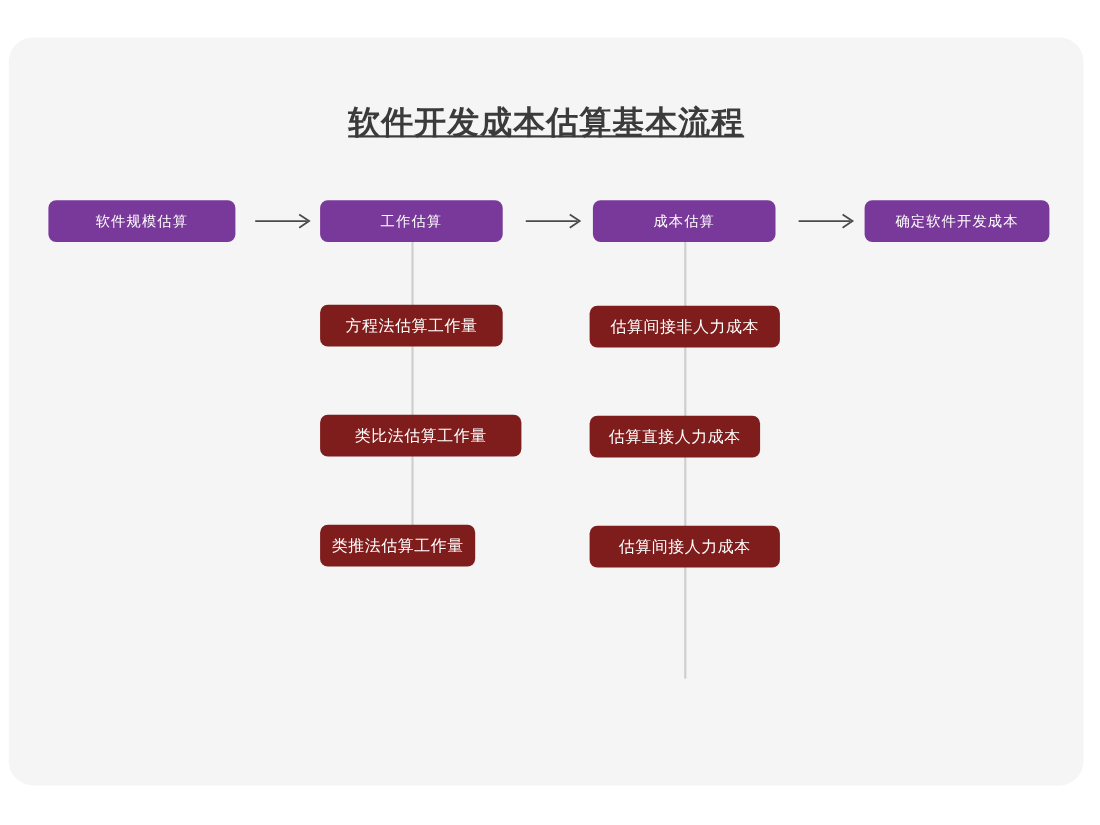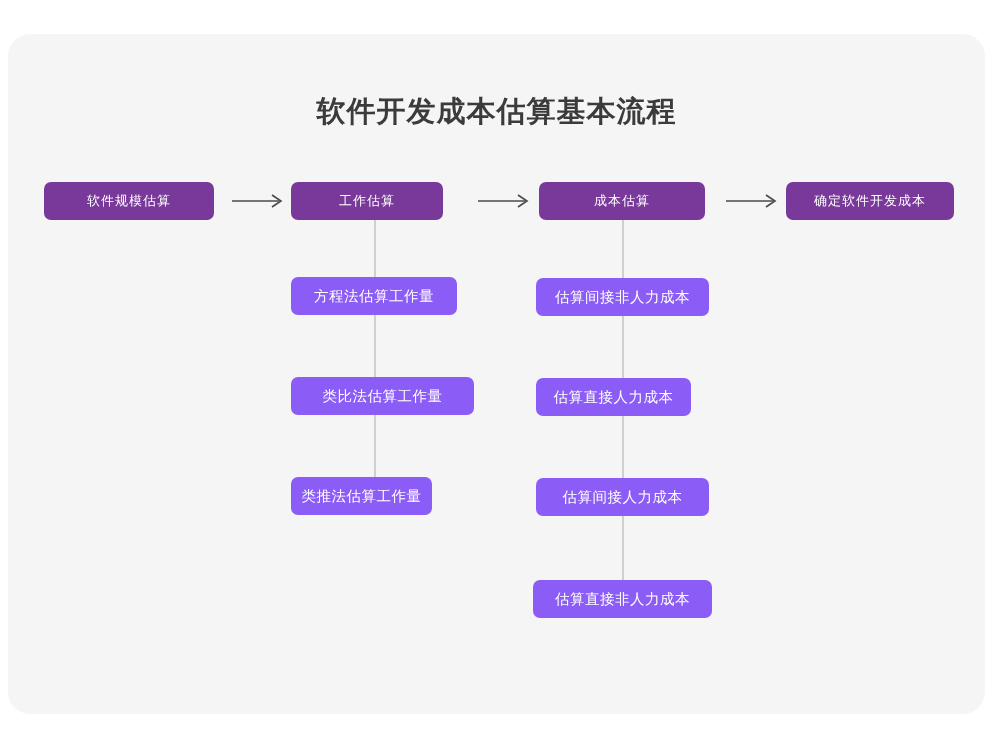--- a/index.html
+++ b/index.html
@@ -31,20 +31,21 @@
     position: absolute;
     left: 0;
     top: 58px;
     width: 977px;
     text-align: center;
     font-size: 29px;
     font-weight: 700;
     color: #3b3b3b;
     letter-spacing: 1px;
     white-space: nowrap;
+    text-decoration: underline;
   }
 
   
   #flow {
     position: absolute;
     left: 0;
     top: 0;
     width: 977px;
     height: 680px;
   }
@@ -68,21 +69,21 @@
     white-space: nowrap;
     text-align: center;
   }
   .node.primary {
     background: #79399a;
     font-size: 13px;
     height: 38px;
     letter-spacing: 1px;
   }
   .node.secondary {
-    background: #8b5cf6;
+    background: #7f1d1d;
     font-size: 14.5px;
     height: 38px;
     letter-spacing: 0.5px;
   }
 
   
   .arrow {
     position: absolute;
     height: 30px;
     display: flex;
@@ -111,21 +112,21 @@
       <span>软件规模估算</span>
     </div>
 
     <div class="arrow" style="left:216px; top:152px; width:70px;">
       <svg width="56" height="16" viewBox="0 0 56 16" aria-hidden="true">
         <line x1="1" y1="8" x2="48" y2="8" stroke="#4a4a4a" stroke-width="1.6"></line>
         <polyline points="41,2 50,8 41,14" fill="none" stroke="#4a4a4a" stroke-width="1.6"></polyline>
       </svg>
     </div>
 
-    <div class="node primary" style="left:283px; top:148px; width:152px;">
+    <div class="node primary" style="left:283px; top:148px; width:166px;">
       <span>工作估算</span>
     </div>
 
     <div class="arrow" style="left:462px; top:152px; width:70px;">
       <svg width="56" height="16" viewBox="0 0 56 16" aria-hidden="true">
         <line x1="1" y1="8" x2="48" y2="8" stroke="#4a4a4a" stroke-width="1.6"></line>
         <polyline points="41,2 50,8 41,14" fill="none" stroke="#4a4a4a" stroke-width="1.6"></polyline>
       </svg>
     </div>
 
@@ -156,18 +157,15 @@
 
     <div class="node secondary" style="left:528px; top:244px; width:173px;text-align:center;">
       <span>估算间接非人力成本</span>
     </div>
     <div class="node secondary" style="left:528px; top:344px; width:155px;">
       <span>估算直接人力成本</span>
     </div>
     <div class="node secondary" style="left:528px; top:444px; width:173px;">
       <span>估算间接人力成本</span>
     </div>
-    <div class="node secondary" style="left:525px; top:546px; width:179px;">
-      <span>估算直接非人力成本</span>
-    </div>
 
   </div>
 </div>
 
 </body></html>

